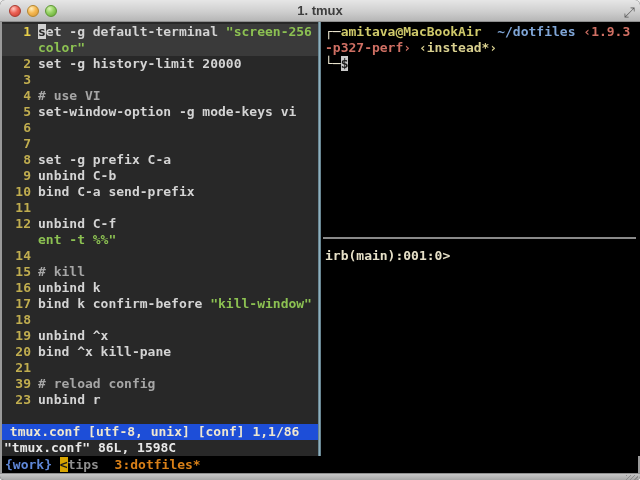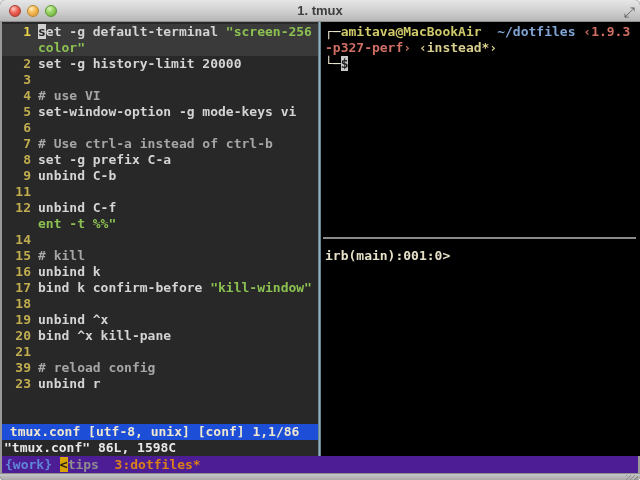--- a/index.html
+++ b/index.html
@@ -33,21 +33,21 @@
   .lnum{width:29px;text-align:right;color:#c0ad4f;flex:none;}
   .cursorline .lnum{color:#e8d04a;}
   .rtext{margin-left:7px;white-space:pre;}
   .srow{height:16px;white-space:pre;padding-left:4px;}
   
   .vstatus{position:absolute;left:0;top:402px;width:316px;height:16px;background:#1d4ed8;
     color:#efe7cf;white-space:pre;}
   .vmessage{position:absolute;left:0;top:418px;width:316px;height:16px;background:#282828;
     color:#e8e8e8;white-space:pre;padding-left:2px;box-sizing:border-box;}
   
-  .tmuxbar{position:absolute;left:0;top:434px;width:636px;height:17px;background:#4c1d95;
+  .tmuxbar{position:absolute;left:0;top:434px;width:636px;height:17px;background:#000000;
     display:flex;justify-content:space-between;line-height:17px;white-space:pre;padding:0 3px;box-sizing:border-box;}
   
   .bottomframe{position:absolute;left:0;top:473px;width:640px;height:7px;
     background:linear-gradient(#c6c6c6,#a8a8a8);border-top:1px solid #8e8e8e;box-sizing:border-box;}
   .grip{position:absolute;right:2px;top:1px;width:12px;height:5px;
     background:repeating-linear-gradient(135deg,#8d8d8d 0 1px,transparent 1px 3px);}
   
   .seg-code{color:#d4d4d4}
   .seg-comment{color:#a6a6a6}
   .seg-string{color:#8cc152}
@@ -86,23 +86,24 @@
 
     <div class="pane-vim">
       <div id="editor-rows">
           <div class="vrow cursorline"><span class="lnum">1</span><span class="rtext"><span class="seg-cursor">s</span><span class="seg-code">et -g default-terminal </span><span class="seg-string">"screen-256</span></span></div>
           <div class="vrow cursorline"><span class="lnum"></span><span class="rtext"><span class="seg-string">color"</span></span></div>
           <div class="vrow"><span class="lnum">2</span><span class="rtext"><span class="seg-code">set -g history-limit 20000</span></span></div>
           <div class="vrow"><span class="lnum">3</span><span class="rtext"></span></div>
           <div class="vrow"><span class="lnum">4</span><span class="rtext"><span class="seg-comment"># use VI</span></span></div>
           <div class="vrow"><span class="lnum">5</span><span class="rtext"><span class="seg-code">set-window-option -g mode-keys vi</span></span></div>
           <div class="vrow"><span class="lnum">6</span><span class="rtext"></span></div>
-          <div class="vrow"><span class="lnum">7</span><span class="rtext"><span class="seg-comment"># Use ctrl-a instead of ctrl-b</span></span></div>
+          <div class="vrow"><span class="lnum">7</span></div>
           <div class="vrow"><span class="lnum">8</span><span class="rtext"><span class="seg-code">set -g prefix C-a</span></span></div>
           <div class="vrow"><span class="lnum">9</span><span class="rtext"><span class="seg-code">unbind C-b</span></span></div>
+          <div class="vrow"><span class="lnum">10</span><span class="rtext"><span class="seg-code">bind C-a send-prefix</span></span></div>
           <div class="vrow"><span class="lnum">11</span><span class="rtext"></span></div>
           <div class="vrow"><span class="lnum">12</span><span class="rtext"><span class="seg-code">unbind C-f</span></span></div>
           <div class="vrow"><span class="lnum"></span><span class="rtext"><span class="seg-string">ent -t %%"</span></span></div>
           <div class="vrow"><span class="lnum">14</span><span class="rtext"></span></div>
           <div class="vrow"><span class="lnum">15</span><span class="rtext"><span class="seg-comment"># kill</span></span></div>
           <div class="vrow"><span class="lnum">16</span><span class="rtext"><span class="seg-code">unbind k</span></span></div>
           <div class="vrow"><span class="lnum">17</span><span class="rtext"><span class="seg-code">bind k confirm-before </span><span class="seg-string">"kill-window"</span></span></div>
           <div class="vrow"><span class="lnum">18</span><span class="rtext"></span></div>
           <div class="vrow"><span class="lnum">19</span><span class="rtext"><span class="seg-code">unbind ^x</span></span></div>
           <div class="vrow"><span class="lnum">20</span><span class="rtext"><span class="seg-code">bind ^x kill-pane</span></span></div>

